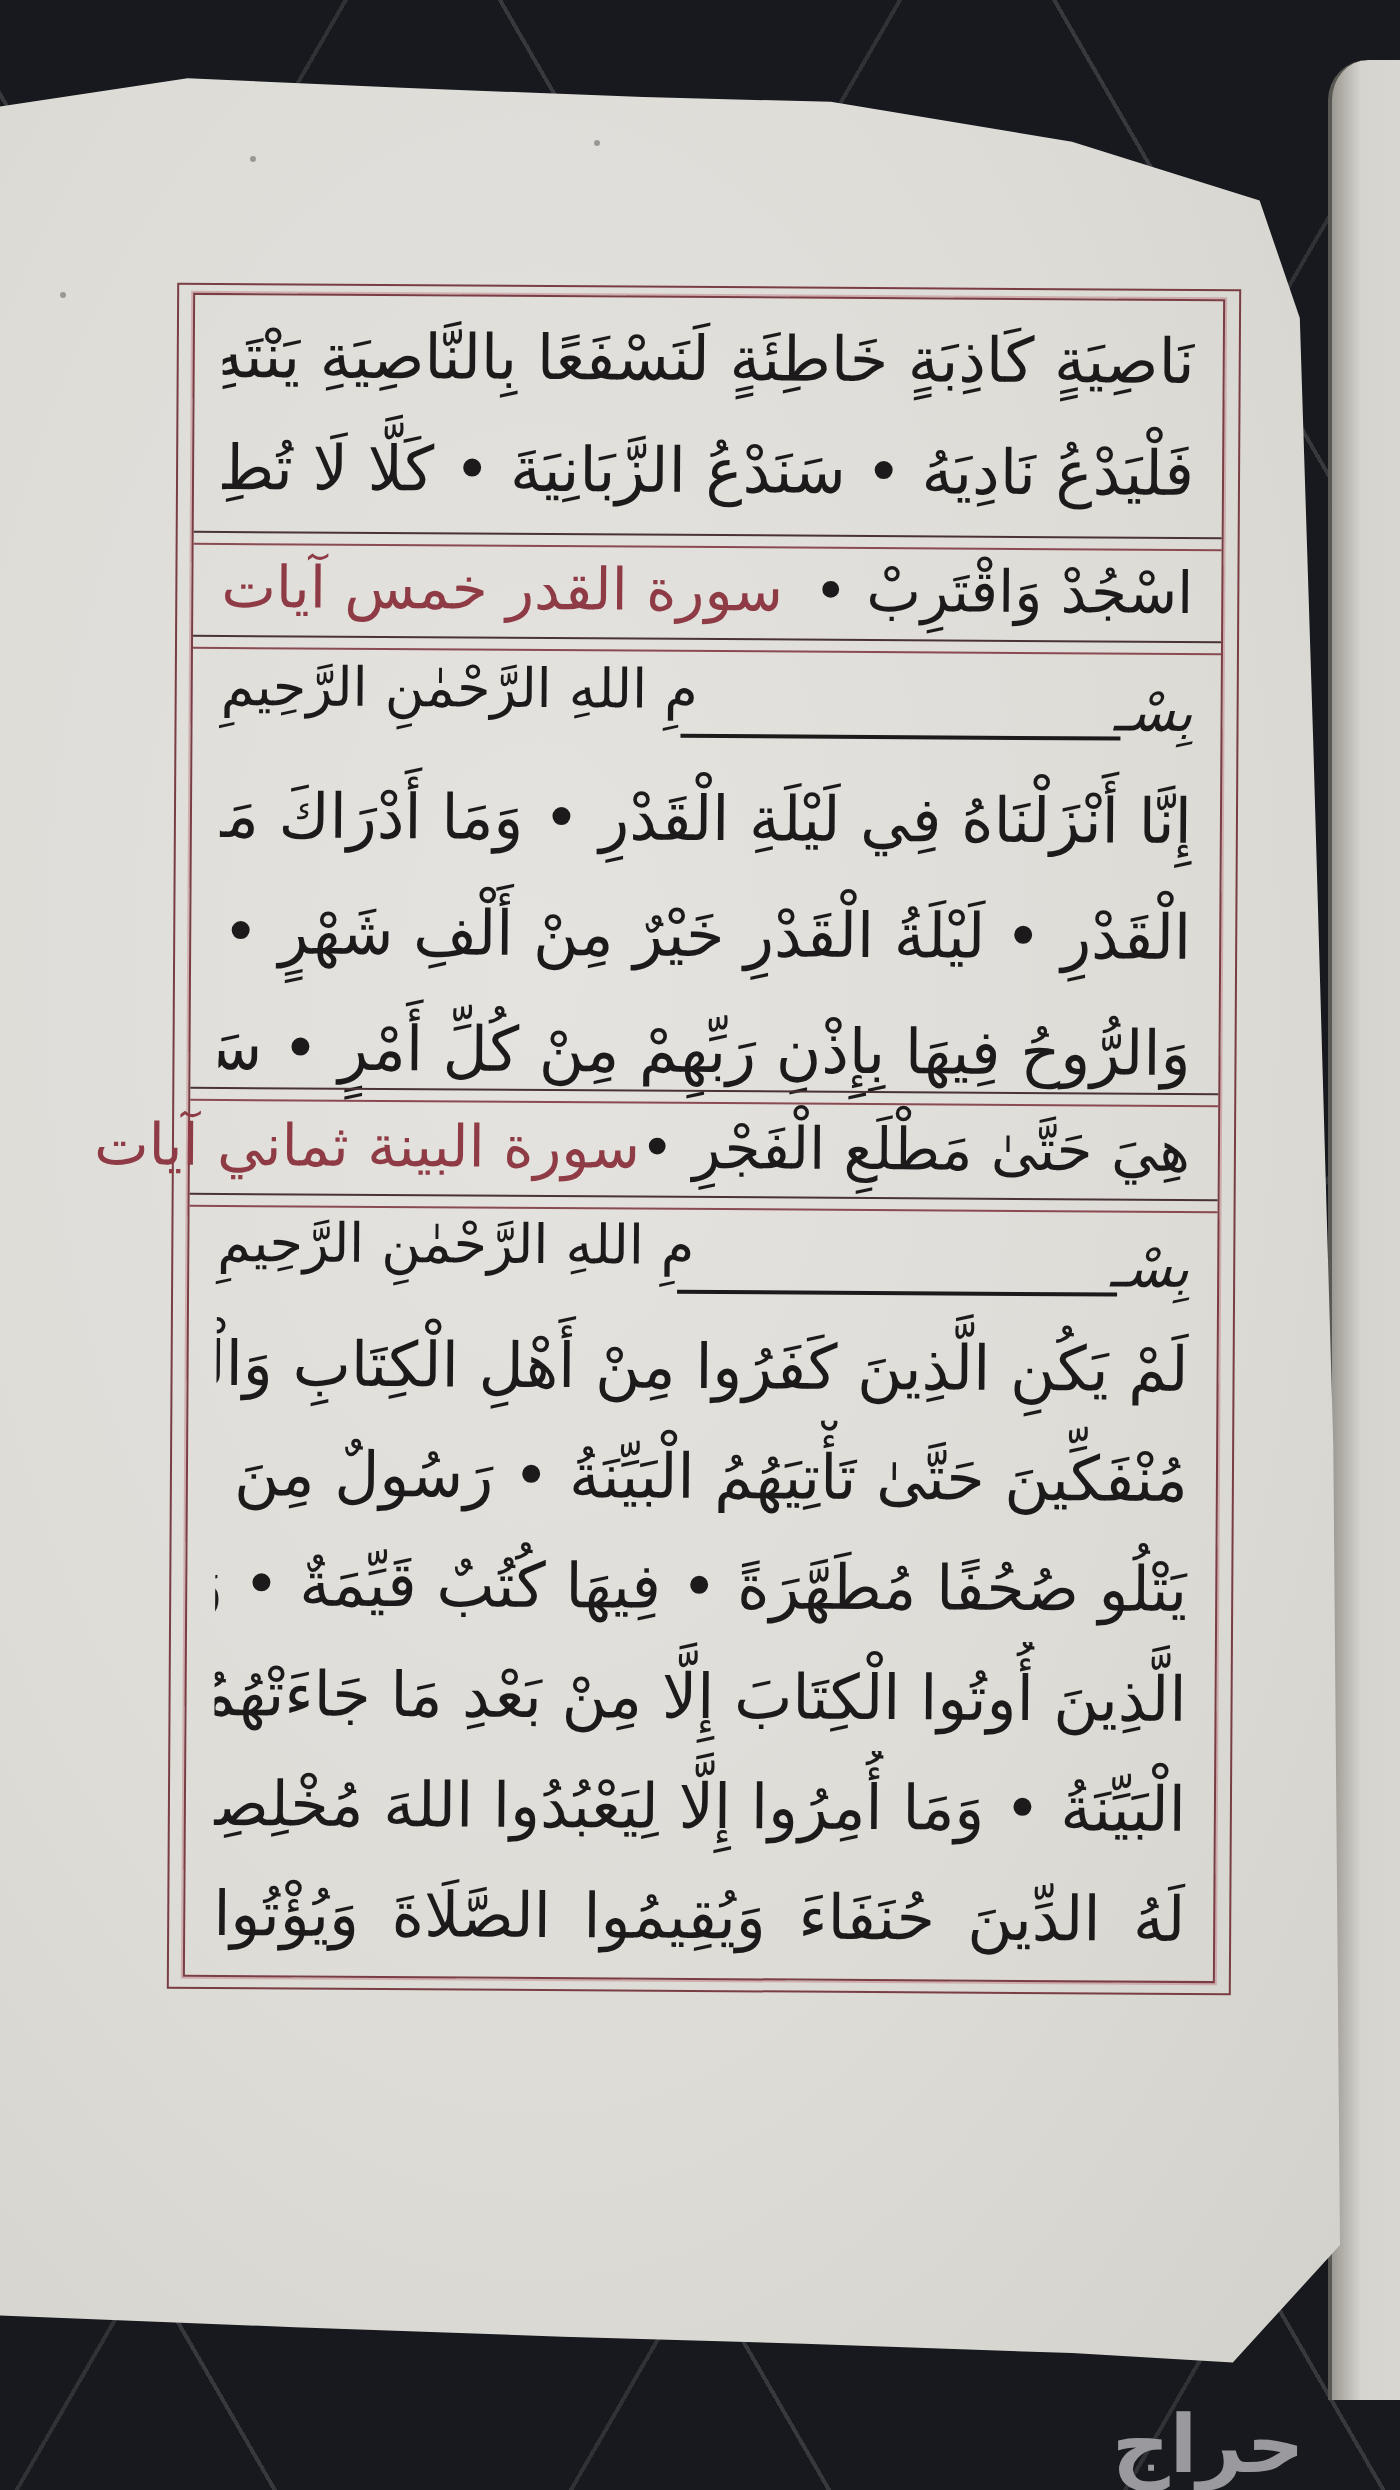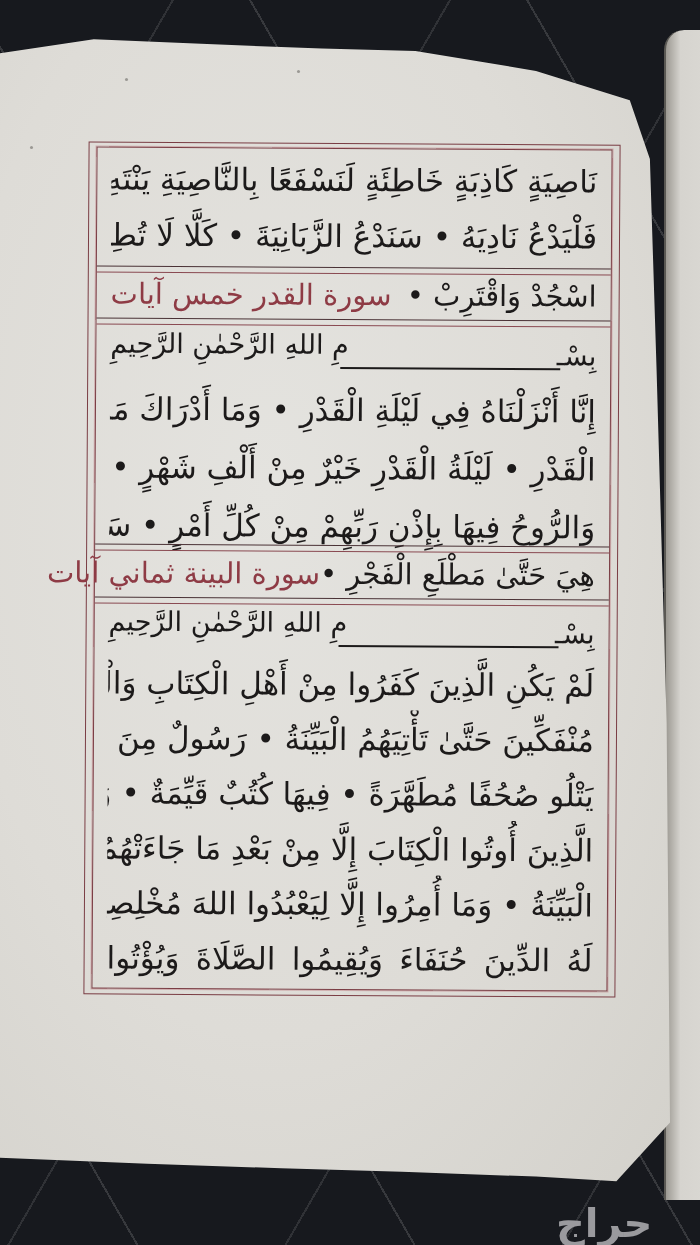--- a/index.html
+++ b/index.html
@@ -88,21 +88,21 @@
     .header-black { color: #1c1a1a; }
     .header-red { color: #8e3b45; }
     .bismillah {
       position: absolute; right: 14px; left: 14px;
       height: 50px;
       font-size: 27px;
       direction: rtl;
       font-family: "DejaVu Serif", serif;
       color: #1c1a1a;
     }
-    .bismillah .ba { position: absolute; right: 0; top: 6px; }
+    .bismillah .ba { position: absolute; right: 0; top: 6px; font-style: italic; }
     .bismillah .stroke {
       position: absolute; right: 36px; left: 230px; top: 34px;
       border-top: 2px solid #1c1a1a;
     }
     .bismillah .rest { position: absolute; left: 0; top: -4px; }
     .watermark {
       position: absolute;
       left: 556px; top: 1200px;
       font-family: "DejaVu Sans", sans-serif;
       font-weight: bold;

